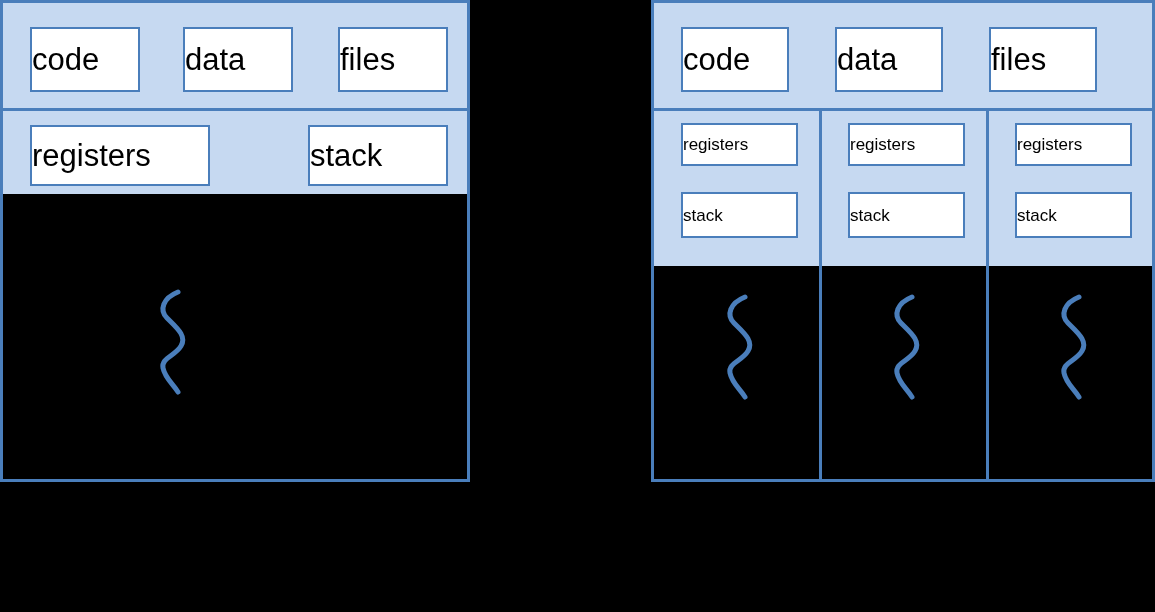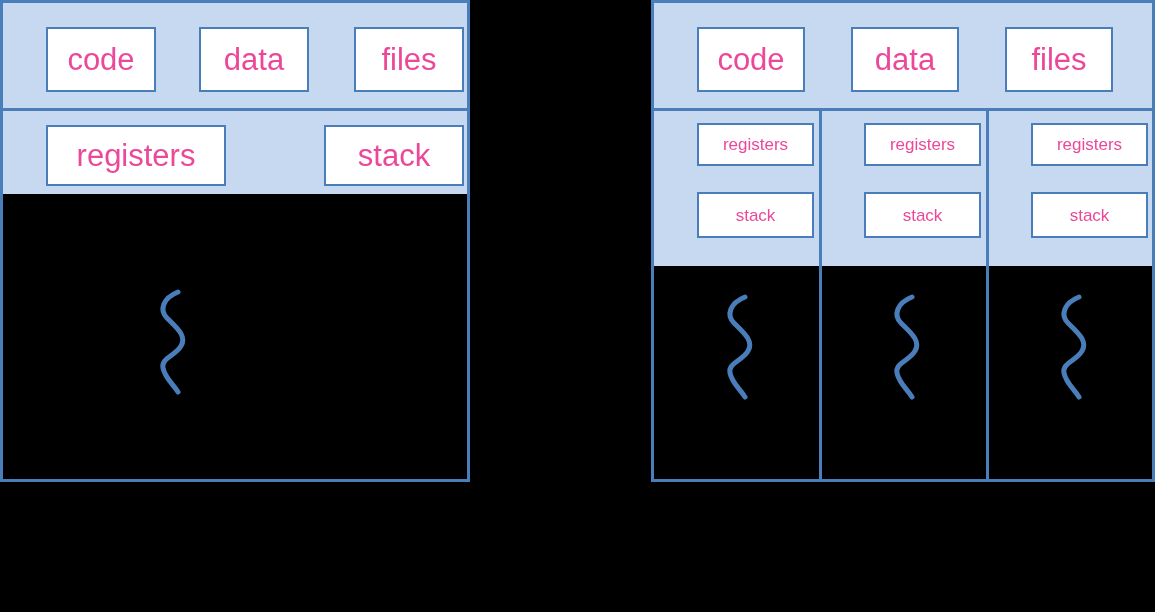--- a/index.html
+++ b/index.html
@@ -37,25 +37,23 @@
   }
 
   
   .box {
     position: absolute;
     box-sizing: border-box;
     background: #FFFFFF;
     border: 2px solid #4A7EBB;
     display: flex;
     align-items: center;
-    justify-content: center;
-    color: #ec4899;
+    color: #000000;
     white-space: nowrap;
     line-height: 1;
-    margin-left: 16px;
   }
   .box.big   { font-size: 31px; }
   .box.small { font-size: 17px; }
 
   
   .thread {
     position: absolute;
     pointer-events: none;
   }
   .thread svg { display: block; }

